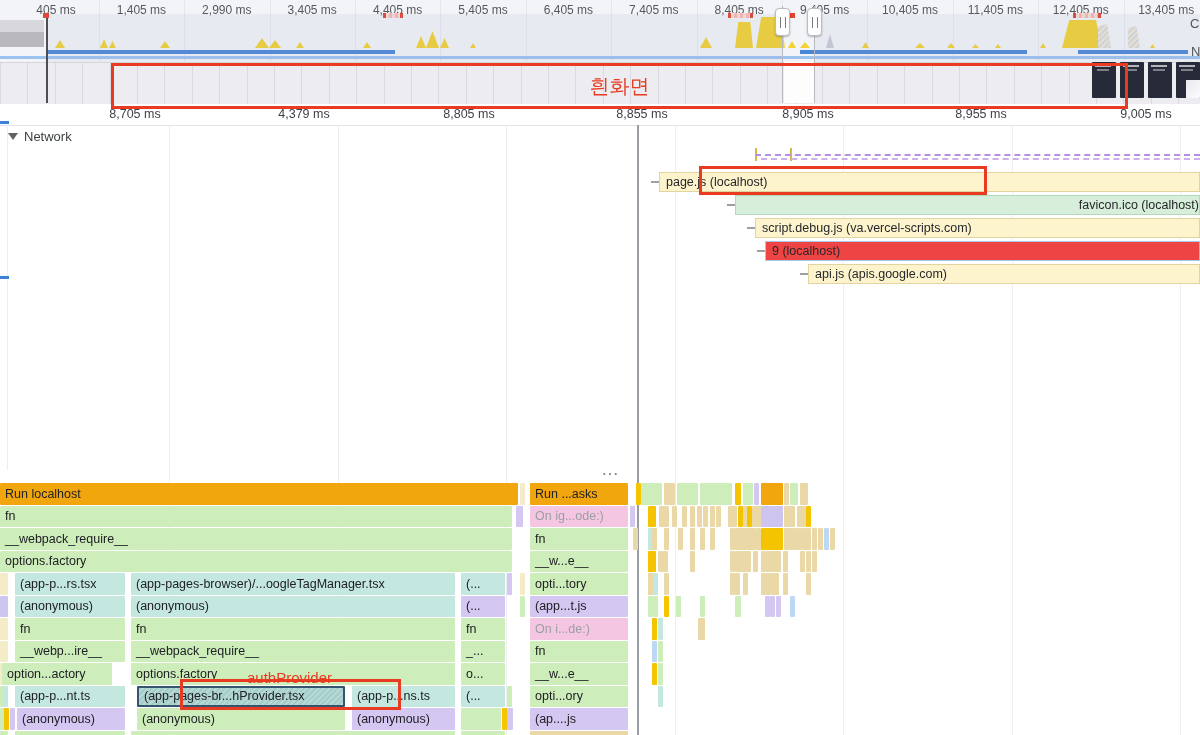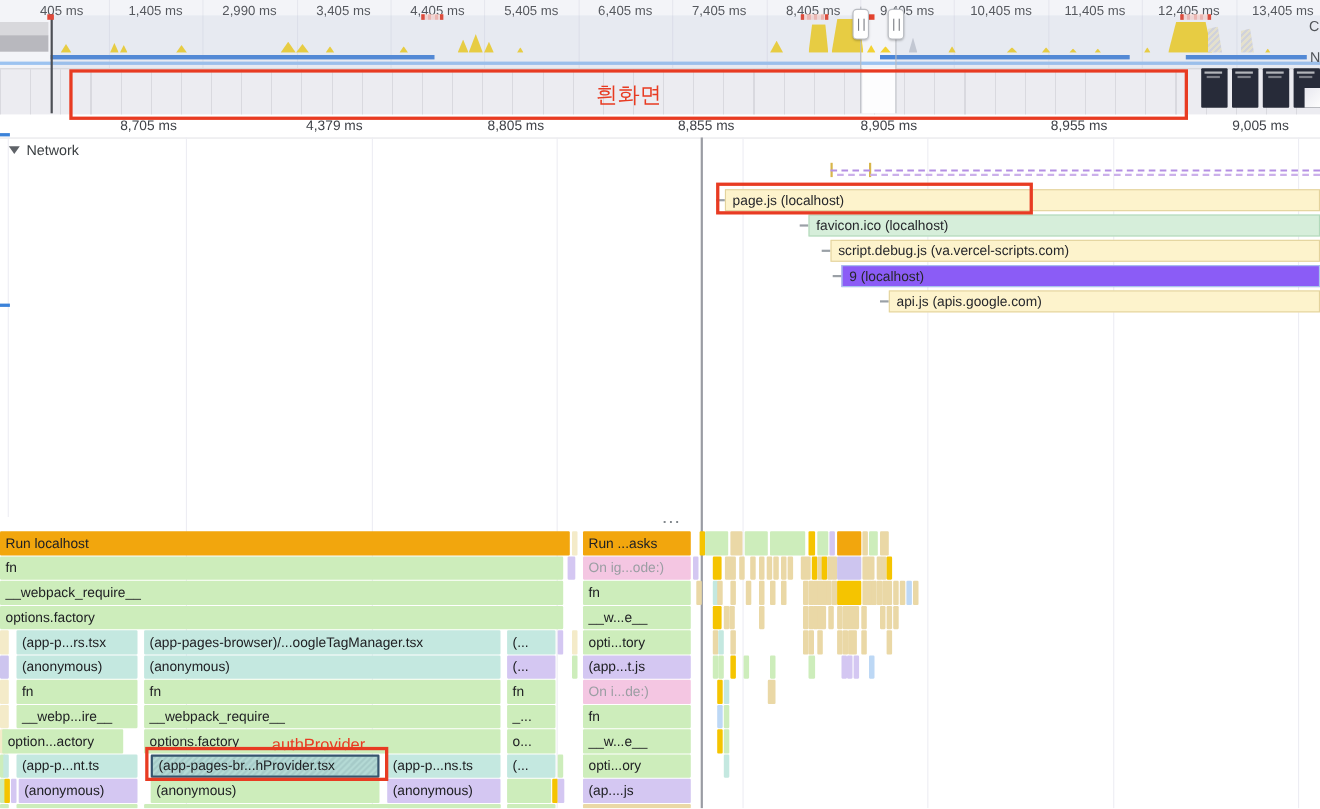--- a/index.html
+++ b/index.html
@@ -7,21 +7,21 @@
           font-family:"Liberation Sans",sans-serif;background:#fff;}
   .abs{position:absolute;}
   .lbl{position:absolute;font-size:12px;color:#55585e;white-space:nowrap;transform:translateX(-50%);}
   .axlbl{position:absolute;font-size:12.5px;color:#3f4248;white-space:nowrap;transform:translateX(-50%);}
   .bar{position:absolute;display:flex;align-items:center;overflow:hidden;
        font-size:12.5px;color:#202124;white-space:nowrap;box-sizing:border-box;
        padding-left:5px;border-radius:1px;}
   .netbar{position:absolute;display:flex;align-items:center;overflow:hidden;
        font-size:12.5px;color:#26272b;white-space:nowrap;box-sizing:border-box;
        padding-left:6px;border-width:1px;border-style:solid;}
-  .redbox{position:absolute;border:3px solid #e83b22;box-sizing:border-box;z-index:30;}
+  .redbox{position:absolute;border:3px solid #e83b22;box-sizing:border-box;z-index:30;margin-left:48px;}
   .handle{position:absolute;width:13px;height:26px;background:#fff;border:1px solid #b9bcc2;
        border-radius:4px;box-shadow:0 1px 2px rgba(0,0,0,.25);z-index:40;
        display:flex;align-items:center;justify-content:center;}
   .handle span{display:block;width:4px;height:11px;border-left:1.5px solid #7a7d83;border-right:1.5px solid #7a7d83;}
   .dashline{position:absolute;height:0;border-top:2px dashed #b48fe3;}
   .thumb{position:absolute;background:#272b39;border-radius:1px;overflow:hidden;}
   .whisker{position:absolute;height:1.5px;background:#9aa0a6;}
 </style>
 </head>
 <body>
@@ -184,29 +184,29 @@
   <div id="network">
       <div class="abs" style="left: 755px; top: 148px; width: 2px; height: 13px; background: rgb(216, 182, 74); z-index: 2;"></div>
       <div class="abs" style="left: 790px; top: 148px; width: 2px; height: 13px; background: rgb(216, 182, 74); z-index: 2;"></div>
       <div class="dashline" style="left: 755px; top: 154px; width: 445px; z-index: 2;"></div>
       <div class="dashline" style="left: 761px; top: 158px; width: 439px; border-top-color: rgb(203, 176, 234); z-index: 2;"></div>
       <div class="whisker" style="left: 651px; top: 181px; width: 8px; z-index: 2;"></div>
       <div class="netbar" style="left: 659px; top: 172px; width: 541px; height: 20px; background: rgb(253, 243, 204); border-color: rgb(227, 211, 157); z-index: 2;">
         <span>page.js (localhost)</span>
       </div>
       <div class="whisker" style="left: 727px; top: 204px; width: 8px; z-index: 2;"></div>
-      <div class="netbar" style="left: 735px; top: 195px; width: 465px; height: 20px; background: rgb(214, 238, 218); border-color: rgb(178, 217, 187); z-index: 2;">
+      <div class="netbar" style="left: 735px; top: 195px; width: 465px; height: 20px; background: rgb(214, 238, 218); border-color: rgb(178, 217, 187); z-index: 2; justify-content: flex-end;">
         <span>favicon.ico (localhost)</span>
       </div>
       <div class="whisker" style="left: 747px; top: 227px; width: 8px; z-index: 2;"></div>
       <div class="netbar" style="left: 755px; top: 218px; width: 445px; height: 20px; background: rgb(253, 243, 204); border-color: rgb(227, 211, 157); z-index: 2;">
         <span>script.debug.js (va.vercel-scripts.com)</span>
       </div>
       <div class="whisker" style="left: 757px; top: 250px; width: 8px; z-index: 2;"></div>
-      <div class="netbar" style="left: 765px; top: 241px; width: 435px; height: 20px; background: #8b5cf6; border-color: rgb(169, 198, 236); z-index: 2;">
+      <div class="netbar" style="left: 765px; top: 241px; width: 435px; height: 20px; background: #ef4444; border-color: rgb(169, 198, 236); z-index: 2;">
         <span>9 (localhost)</span>
       </div>
       <div class="whisker" style="left: 800px; top: 273px; width: 8px; z-index: 2;"></div>
       <div class="netbar" style="left: 808px; top: 264px; width: 392px; height: 20px; background: rgb(253, 243, 204); border-color: rgb(227, 211, 157); z-index: 2;">
         <span>api.js (apis.google.com)</span>
       </div>
     </div>
   <div class="redbox" style="left:651px;top:166px;width:288px;height:29px;"></div>
 
   <div class="abs" style="left:601px;top:459px;font-size:18px;color:#80868b;letter-spacing:1px;z-index:5;">…</div>

